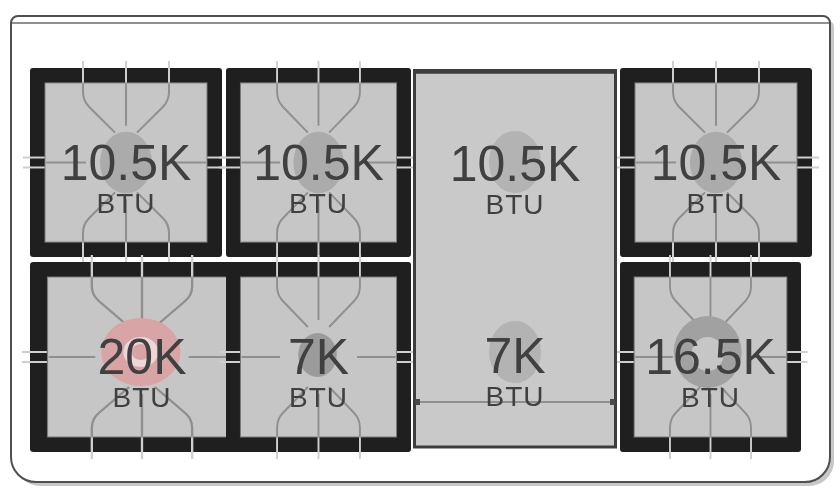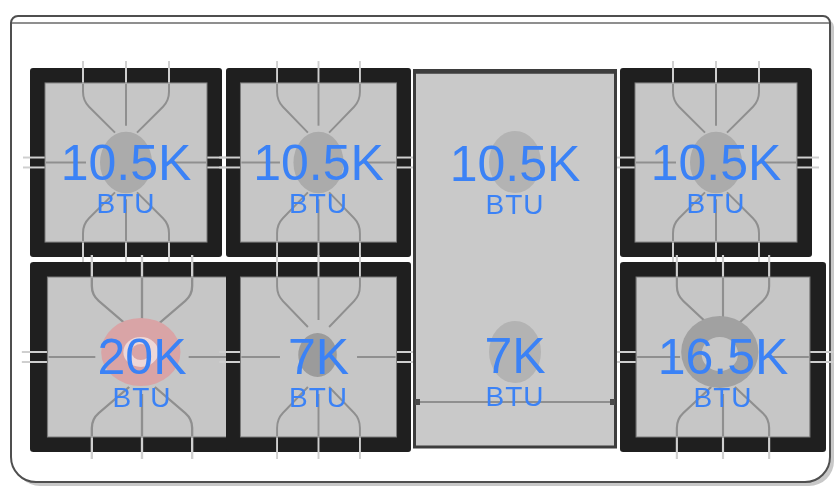--- a/index.html
+++ b/index.html
@@ -23,32 +23,32 @@
   .burner { position: absolute; }
   .burner svg.grate {
     position: absolute; left: 0; top: 0;
     width: 100%; height: 100%; overflow: visible;
   }
   #burner-left-rear    { left: 30px;  top: 68px;  width: 192px; height: 189px; }
   #burner-center-rear  { left: 226px; top: 68px;  width: 185px; height: 189px; }
   #burner-right-rear   { left: 620px; top: 68px;  width: 192px; height: 189px; }
   #burner-left-front   { left: 30px;  top: 262px; width: 224px; height: 190px; }
   #burner-center-front { left: 226px; top: 262px; width: 185px; height: 190px; }
-  #burner-right-front  { left: 620px; top: 262px; width: 206px; height: 190px; }
+  #burner-right-front  { left: 620px; top: 262px; width: 181px; height: 190px; }
   #griddle             { left: 413px; top: 69px;  width: 204px; height: 381px; position: absolute; }
   #griddle svg { position: absolute; left: 0; top: 0; width: 100%; height: 100%; }
   .gzone { position: absolute; left: 0; right: 0; }
   .gzone-rear  { top: 0;     height: 189px; }
   .gzone-front { top: 193px; height: 188px; }
   .label {
     position: absolute; inset: 0;
     display: flex; flex-direction: column;
     align-items: center; justify-content: center;
     transform: translateY(15px);
-    color: #3b82f6; text-align: center;
+    color: #404040; text-align: center;
     pointer-events: none;
   }
   .label .value { font-size: 50px; line-height: 50px; white-space: nowrap; }
   .label .unit  { font-size: 28px; line-height: 28px; margin-top: 2px; letter-spacing: 1px; text-align: right; }
 </style>
 </head>
 <body>
 
 <svg width="0" height="0" style="position:absolute" aria-hidden="true">
   <defs>

